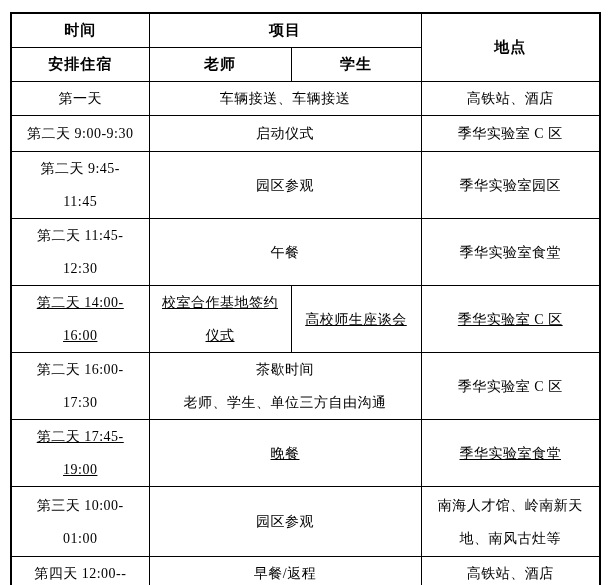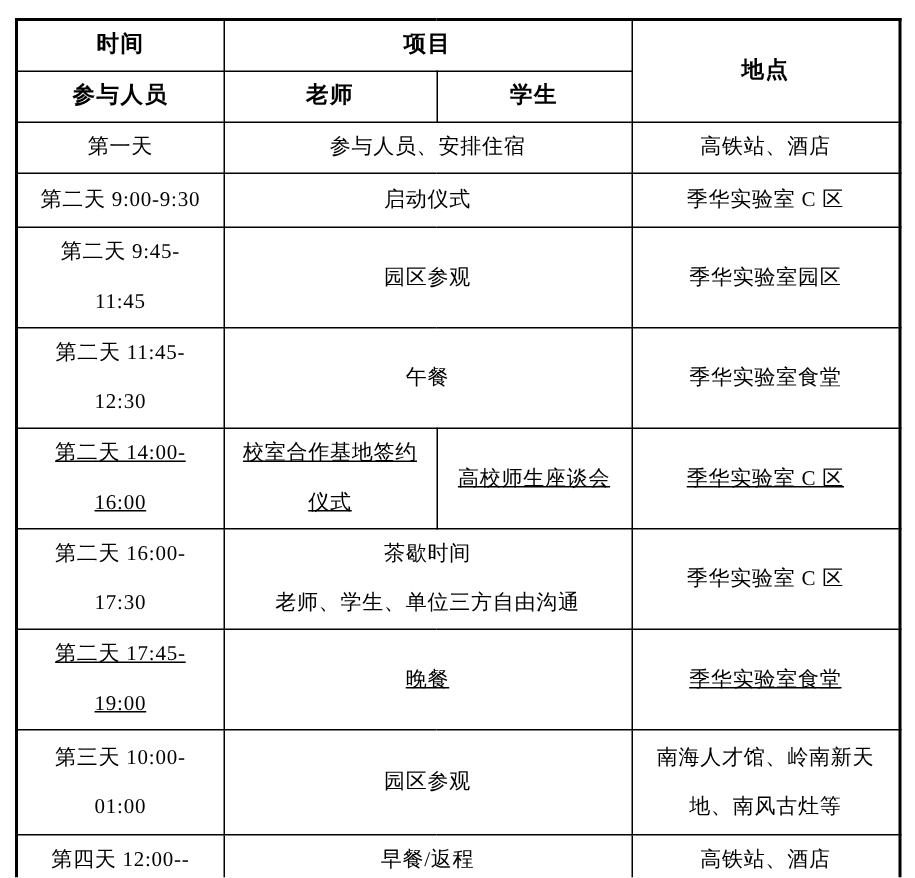--- a/index.html
+++ b/index.html
@@ -72,28 +72,28 @@
       <col style="width:130px">
       <col style="width:179px">
     </colgroup>
     <tbody>
       <tr class="hr1">
         <th>时间</th>
         <th colspan="2">项目</th>
         <th rowspan="2">地点</th>
       </tr>
       <tr class="hr2">
-        <th>参与人员</th>
+        <th>安排住宿</th>
         <th>老师</th>
         <th>学生</th>
       </tr>
 
       <tr class="r0">
         <td>第一天</td>
-        <td colspan="2">参与人员、安排住宿</td>
+        <td colspan="2">车辆接送、车辆接送</td>
         <td>高铁站、酒店</td>
       </tr>
 
       <tr class="r1">
         <td>第二天 9:00-9:30</td>
         <td colspan="2">启动仪式</td>
         <td>季华实验室 C 区</td>
       </tr>
 
       <tr class="r2">

